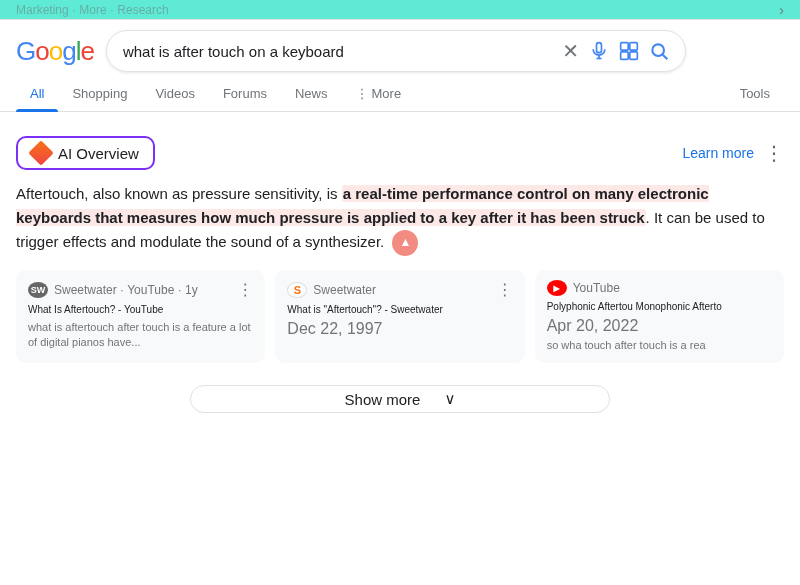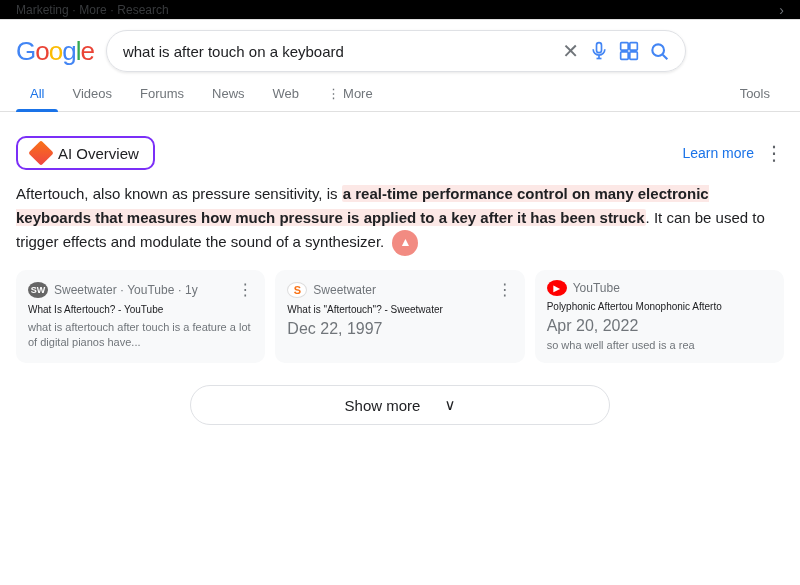--- a/index.html
+++ b/index.html
@@ -249,36 +249,36 @@
 
     
     .show-more-container {
       display: flex;
       justify-content: center;
       padding: 6px 0 10px 0;
     }
     .show-more-btn {
       border: 1px solid #dfe1e5;
       border-radius: 24px;
-      padding: 10px 40px;
+      padding: 4px 40px;
       font-size: 15px;
       color: #202124;
       background: #fff;
       cursor: pointer;
       display: flex;
       align-items: center;
       gap: 24px;
       width: 420px;
       justify-content: center;
     }
 
     
     .prev-nav {
       height: 20px;
-      background: #000000;
+      background: #5eead4;
       border-bottom: 1px solid #e0e0e0;
       display: flex;
       align-items: center;
       padding: 0 16px;
       font-size: 12px;
       color: #70757a;
     }
   </style>
 </head>
 <body>
@@ -317,24 +317,24 @@
           <circle cx="11" cy="11" r="7"></circle>
           <line x1="16.5" y1="16.5" x2="22" y2="22"></line>
         </svg>
       </span>
     </div>
   </div>
 </div>
 
 <div class="nav-tabs">
   <a class="nav-tab active">All</a>
+  <a class="nav-tab">Shopping</a>
   <a class="nav-tab">Videos</a>
   <a class="nav-tab">Forums</a>
   <a class="nav-tab">News</a>
-  <a class="nav-tab">Web</a>
   <a class="nav-tab more-tab">
     <span>⋮</span>
     <span>More</span>
   </a>
   <a class="nav-tab tools-tab">Tools</a>
 </div>
 
 <div class="main-content">
 
   <div class="ai-overview-header">
@@ -381,21 +381,21 @@
 
     <div class="source-card">
       <div class="card-header">
         <div class="card-source-info">
           <div class="source-favicon yt-favicon">▶</div>
           <span>YouTube</span>
         </div>
       </div>
       <div class="card-title">Polyphonic Aftertou Monophonic Afterto</div>
       <div class="card-date">Apr 20, 2022</div>
-      <div class="card-snippet">so wha well after used is a rea</div>
+      <div class="card-snippet">so wha touch after touch is a rea</div>
     </div>
 
   </div>
 
   <div class="show-more-container">
     <button class="show-more-btn">
       <span>Show more</span>
       <span>∨</span>
     </button>
   </div>

